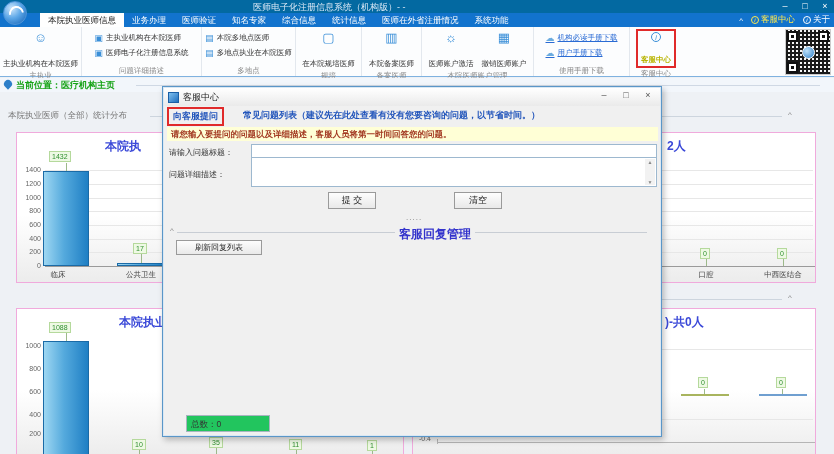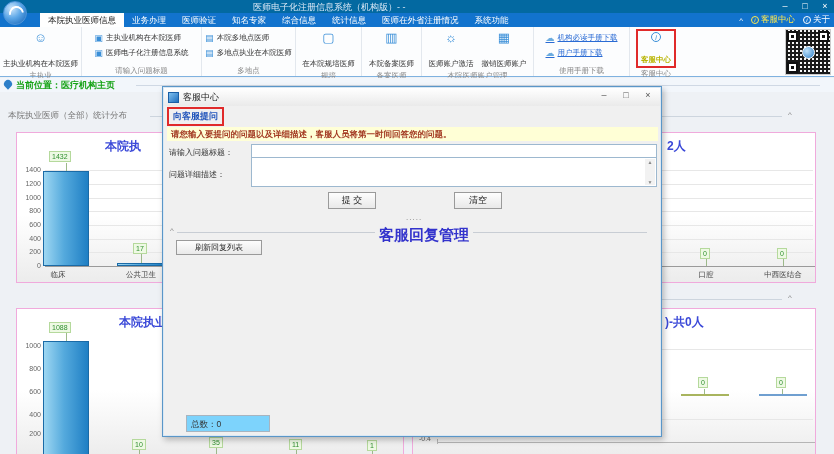--- a/index.html
+++ b/index.html
@@ -98,26 +98,26 @@
     font-size:8.5px; font-weight:bold; color:#a33a22; line-height:14px; padding-left:4px; white-space:nowrap; }
   .flabel { position:absolute; font-size:8px; color:#333; white-space:nowrap; }
   .tinput { position:absolute; background:#fff; border:1px solid #9db8cf; font-size:8.5px; padding:0 2px;
     font-family:"Liberation Sans",sans-serif; }
   .dscroll { position:absolute; right:1px; top:1px; bottom:1px; width:10px; background:#f2f2f2;
     display:flex; flex-direction:column; justify-content:space-between; align-items:center; font-size:5px; color:#888; }
   .wbutton { position:absolute; height:17px; background:linear-gradient(#fdfdfd,#e9e9e9); border:1px solid #9a9a9a;
     font-size:9px; color:#222; text-align:center; line-height:15px; cursor:pointer; }
   .splitdots { position:absolute; font-size:8px; color:#777; letter-spacing:1px; }
   .grp-line { position:absolute; height:1px; background:#c8cdd4; }
-  .grp-title { position:absolute; font-size:15px; font-weight:bold; color:#3333cc; background:#f0f0f0; padding:0 4px; white-space:nowrap; }
+  .grp-title { position:absolute; font-size:12px; font-weight:bold; color:#3333cc; background:#f0f0f0; padding:0 4px; white-space:nowrap;margin-left:20px; }
   .tbl { position:absolute; left:4px; top:171px; width:492px; height:152px; border:1px solid #b9c2cc; background:#fff; }
   .tblhead { display:flex; height:15px; background:linear-gradient(#fbfbfb,#ededed); border-bottom:1px solid #c6cdd5; }
   .th { border-right:1px solid #d3d9df; font-size:8px; color:#444; line-height:14px; padding-left:3px;
     white-space:nowrap; overflow:hidden; cursor:pointer; }
-  .totalbox { position:absolute; left:23px; top:328px; width:84px; height:17px; background:#7dd3fc;
+  .totalbox { position:absolute; left:23px; top:328px; width:84px; height:17px; background:#22c55e;
     border:1px solid #a8b4bf; font-size:8.5px; color:#333; line-height:16px; padding-left:4px; }
 </style>
 </head>
 <body>
 
 <div id="screen">
 
   <div class="abs titlebar">
     <div class="abs title-text">医师电子化注册信息系统（机构版）- -</div>
     <div class="abs winbtns">
@@ -168,21 +168,21 @@
           <div class="smallbtn">
             <span class="glyph">▣</span>
             <span>主执业机构在本院医师</span>
           </div>
           <div class="smallbtn">
             <span class="glyph">▣</span>
             <span>医师电子化注册信息系统</span>
           </div>
         </div>
       </div>
-      <div class="rlabel">请输入问题标题</div>
+      <div class="rlabel">问题详细描述</div>
     </div>
     <div class="rgroup" style="width:94px">
       <div class="rbody">
         <div class="smallcol">
           <div class="smallbtn">
             <span class="glyph">▤</span>
             <span>本院多地点医师</span>
           </div>
           <div class="smallbtn">
             <span class="glyph">▤</span>
@@ -354,20 +354,21 @@
       <div class="dicon"></div>
       <div class="dtitle">客服中心</div>
     </div>
     <div class="dbtns">
       <div class="dbtn">–</div>
       <div class="dbtn">□</div>
       <div class="dbtn">×</div>
     </div>
 
     <div class="dtab hl-red" style="left:4px;top:20px;padding:1px 4px">向客服提问</div>
+    <div class="dtab" style="left:80px;top:22px">常见问题列表（建议先在此处查看有没有您要咨询的问题，以节省时间。）</div>
 
     <div class="notice">请您输入要提问的问题以及详细描述，客服人员将第一时间回答您的问题。</div>
 
     <div class="flabel" style="left:6px;top:60px">请输入问题标题：</div>
     <input class="tinput" style="left: 88px; top: 57px; width: 406px; height: 14px;" value="">
     <div class="flabel" style="left:6px;top:82px">问题详细描述：</div>
     <div class="tinput" style="left:88px;top:70px;width:406px;height:30px">
       <div class="dscroll">
         <span>▲</span>
         <span>▼</span>

